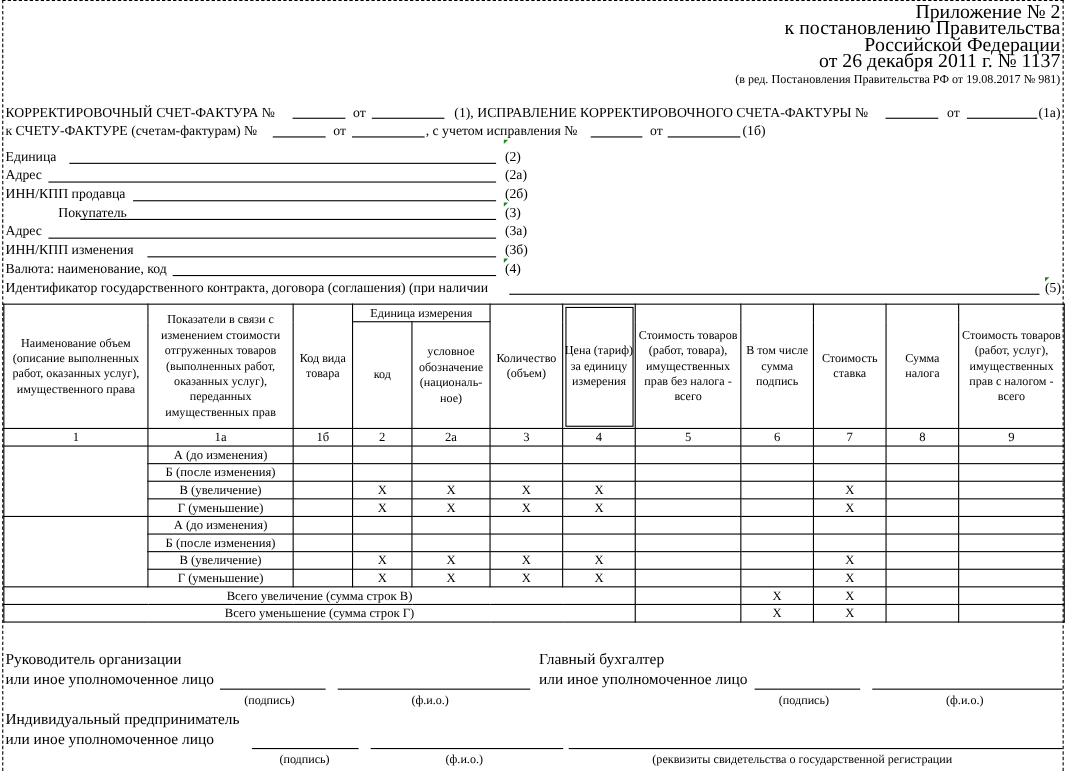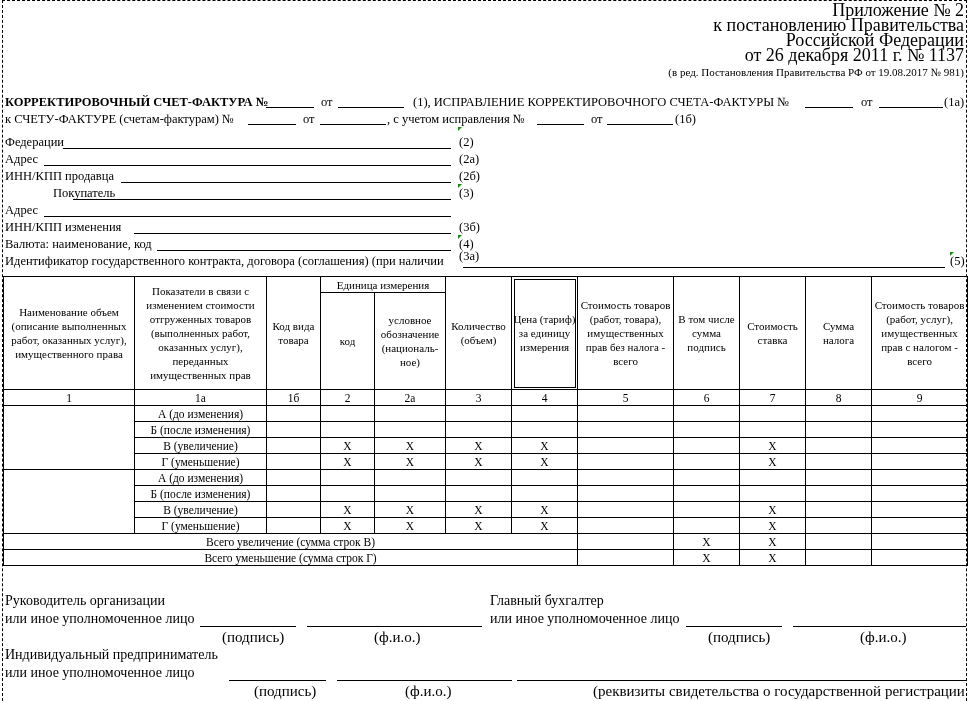--- a/index.html
+++ b/index.html
@@ -6,21 +6,21 @@
   body { width: 969px; height: 701px; position: relative; overflow: hidden;
          font-family: "Liberation Serif", "DejaVu Serif", serif; color: #000; }
   .page-border-left { position: absolute; left: 2px; top: 0; width: 0; height: 701px; border-left: 1px dashed #000; }
   .page-border-right { position: absolute; left: 966px; top: 0; width: 0; height: 701px; border-left: 1px dashed #000; }
   .page-border-top { position: absolute; left: 2px; top: 0; width: 965px; height: 0; border-top: 1px dashed #000; }
   .abs { position: absolute; white-space: nowrap; }
   .hdr { font-size: 18px; line-height: 16px; right: 5px; text-align: right; }
   .hdr-small { font-size: 11px; }
   .t12 { font-size: 12.5px; line-height: 16px; }
   .t13 { font-size: 14px; line-height: 18px; }
-  .t11 { font-size: 15px; line-height: 14px; }
+  .t11 { font-size: 11px; line-height: 14px; }
   .uline { position: absolute; height: 0; border-bottom: 1px solid #000; }
   .tri { position: absolute; width: 0; height: 0; border-top: 4px solid #1a8a1a; border-right: 4px solid transparent; }
 
   table.grid { position: absolute; left: 3px; top: 276px; border-collapse: collapse; table-layout: fixed; width: 964px; }
   table.grid td { border: 1px solid #000; padding: 0 1px; font-size: 11px; line-height: 14px; text-align: center; vertical-align: middle; overflow: hidden; }
   table.grid tr.h1 td { height: 15px; }
   table.grid tr.h2 td { height: 96px; }
   table.grid tr.num td { height: 15px; font-size: 11.5px; }
   table.grid tr.dr td { height: 15px; font-size: 11.5px; }
   td.price-hdr { outline: 1px solid #000; outline-offset: -3px; }
@@ -31,61 +31,61 @@
 <div class="page-border-top"></div>
 <div class="page-border-left"></div>
 <div class="page-border-right"></div>
 
 <div class="abs hdr" style="top:2px;">Приложение № 2</div>
 <div class="abs hdr" style="top:17px;text-align:right;">к постановлению Правительства</div>
 <div class="abs hdr" style="top:32px;">Российской Федерации</div>
 <div class="abs hdr" style="top:47px;">от 26 декабря 2011 г. № 1137</div>
 <div class="abs hdr hdr-small" style="top:64px;">(в ред. Постановления Правительства РФ от 19.08.2017 № 981)</div>
 
-<div class="abs t12" style="left:5px; top:94px;font-weight:bold;">КОРРЕКТИРОВОЧНЫЙ СЧЕТ-ФАКТУРА  №</div>
+<div class="abs t12" style="left:5px; top:94px;">КОРРЕКТИРОВОЧНЫЙ СЧЕТ-ФАКТУРА  №</div>
 <div class="uline" style="left:266px; top:107px; width:48px;"></div>
 <div class="abs t12" style="left:321px; top:94px;">от</div>
 <div class="uline" style="left:338px; top:107px; width:66px;"></div>
 <div class="abs t12" style="left:413px; top:94px;">(1), ИСПРАВЛЕНИЕ КОРРЕКТИРОВОЧНОГО СЧЕТА-ФАКТУРЫ  №</div>
 <div class="uline" style="left:805px; top:107px; width:48px;"></div>
 <div class="abs t12" style="left:861px; top:94px;">от</div>
 <div class="uline" style="left:879px; top:107px; width:64px;"></div>
 <div class="abs t12" style="left:944px; top:94px;">(1а)</div>
 
 <div class="abs t12" style="left:5px; top:111px;">к СЧЕТУ-ФАКТУРЕ (счетам-фактурам)  №</div>
 <div class="uline" style="left:248px; top:124px; width:48px;"></div>
 <div class="abs t12" style="left:303px; top:111px;">от</div>
 <div class="uline" style="left:320px; top:124px; width:66px;"></div>
 <div class="abs t12" style="left:387px; top:111px;">, с учетом исправления  №</div>
 <div class="uline" style="left:537px; top:124px; width:47px;"></div>
 <div class="abs t12" style="left:591px; top:111px;">от</div>
 <div class="uline" style="left:607px; top:124px; width:66px;"></div>
 <div class="abs t12" style="left:675px; top:111px;">(1б)</div>
 <div class="tri" style="left:458px; top:127px;"></div>
 
-<div class="abs t12" style="left:5px; top:134px;">Федерации</div>
+<div class="abs t12" style="left:5px; top:134px;">Единица</div>
 <div class="uline" style="left:63px; top:148px; width:388px;"></div>
 <div class="abs t12" style="left:459px; top:134px;">(2)</div>
 
 <div class="abs t12" style="left:5px; top:151px;">Адрес</div>
 <div class="uline" style="left:44px; top:165px; width:407px;"></div>
 <div class="abs t12" style="left:459px; top:151px;">(2а)</div>
 
 <div class="abs t12" style="left:5px; top:168px;">ИНН/КПП продавца</div>
 <div class="uline" style="left:121px; top:182px; width:330px;"></div>
 <div class="abs t12" style="left:459px; top:168px;">(2б)</div>
 <div class="tri" style="left:458px; top:184px;"></div>
 
 <div class="abs t12" style="left:5px; top:185px;margin-left:48px;">Покупатель</div>
 <div class="uline" style="left:73px; top:199px; width:378px;"></div>
 <div class="abs t12" style="left:459px; top:185px;">(3)</div>
 
 <div class="abs t12" style="left:5px; top:202px;">Адрес</div>
 <div class="uline" style="left:44px; top:216px; width:407px;"></div>
-<div class="abs t12" style="left:459px; top:202px;margin-top:46px;">(3а)</div>
+<div class="abs t12" style="left:459px; top:202px;">(3а)</div>
 
 <div class="abs t12" style="left:5px; top:219px;">ИНН/КПП изменения</div>
 <div class="uline" style="left:134px; top:233px; width:317px;"></div>
 <div class="abs t12" style="left:459px; top:219px;">(3б)</div>
 <div class="tri" style="left:458px; top:235px;"></div>
 
 <div class="abs t12" style="left:5px; top:236px;">Валюта: наименование, код</div>
 <div class="uline" style="left:157px; top:250px; width:294px;"></div>
 <div class="abs t12" style="left:459px; top:236px;">(4)</div>
 

